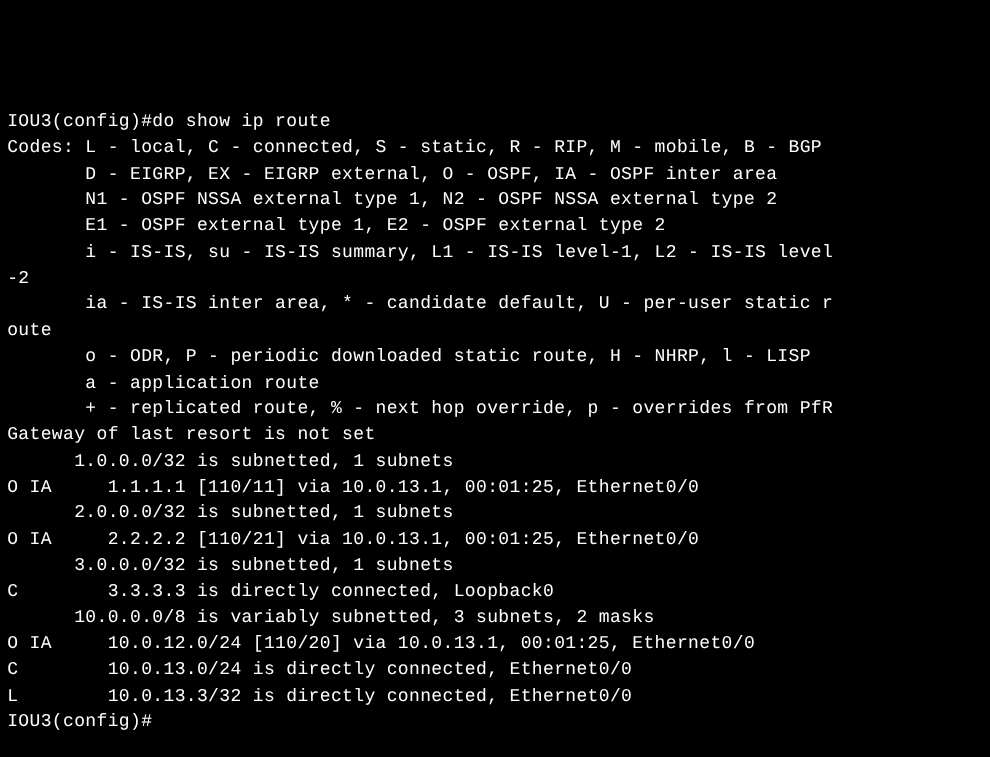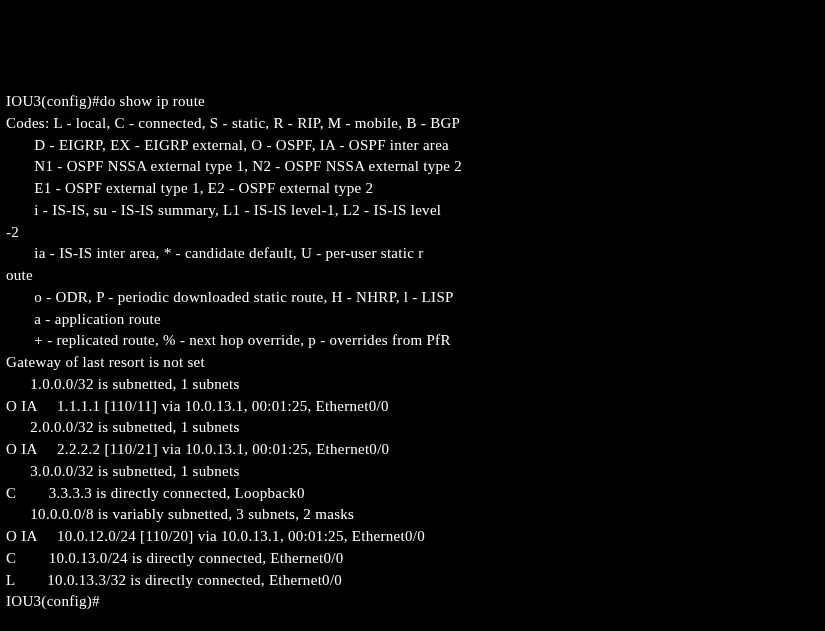--- a/index.html
+++ b/index.html
@@ -16,21 +16,20 @@
       padding: 4px 6px;
       width: 825px;
       height: 631px;
       overflow: hidden;
       white-space: pre;
       letter-spacing: 0.3px;
     }
     .line {
       display: block;
       white-space: pre;
-      font-family: Liberation Serif, serif;
     }
   </style>
 </head>
 <body>
 
 
 
 <div><span class="line">IOU3(config)#do show ip route</span><span class="line">Codes: L - local, C - connected, S - static, R - RIP, M - mobile, B - BGP</span><span class="line">       D - EIGRP, EX - EIGRP external, O - OSPF, IA - OSPF inter area</span><span class="line">       N1 - OSPF NSSA external type 1, N2 - OSPF NSSA external type 2</span><span class="line">       E1 - OSPF external type 1, E2 - OSPF external type 2</span><span class="line">       i - IS-IS, su - IS-IS summary, L1 - IS-IS level-1, L2 - IS-IS level</span><span class="line">-2</span><span class="line">       ia - IS-IS inter area, * - candidate default, U - per-user static r</span><span class="line">oute</span><span class="line">       o - ODR, P - periodic downloaded static route, H - NHRP, l - LISP</span><span class="line">       a - application route</span><span class="line">       + - replicated route, % - next hop override, p - overrides from PfR</span><span class="line"></span><span class="line">Gateway of last resort is not set</span><span class="line"></span><span class="line">      1.0.0.0/32 is subnetted, 1 subnets</span><span class="line">O IA     1.1.1.1 [110/11] via 10.0.13.1, 00:01:25, Ethernet0/0</span><span class="line">      2.0.0.0/32 is subnetted, 1 subnets</span><span class="line">O IA     2.2.2.2 [110/21] via 10.0.13.1, 00:01:25, Ethernet0/0</span><span class="line">      3.0.0.0/32 is subnetted, 1 subnets</span><span class="line">C        3.3.3.3 is directly connected, Loopback0</span><span class="line">      10.0.0.0/8 is variably subnetted, 3 subnets, 2 masks</span><span class="line">O IA     10.0.12.0/24 [110/20] via 10.0.13.1, 00:01:25, Ethernet0/0</span><span class="line">C        10.0.13.0/24 is directly connected, Ethernet0/0</span><span class="line">L        10.0.13.3/32 is directly connected, Ethernet0/0</span><span class="line">IOU3(config)#</span></div>
 
 

